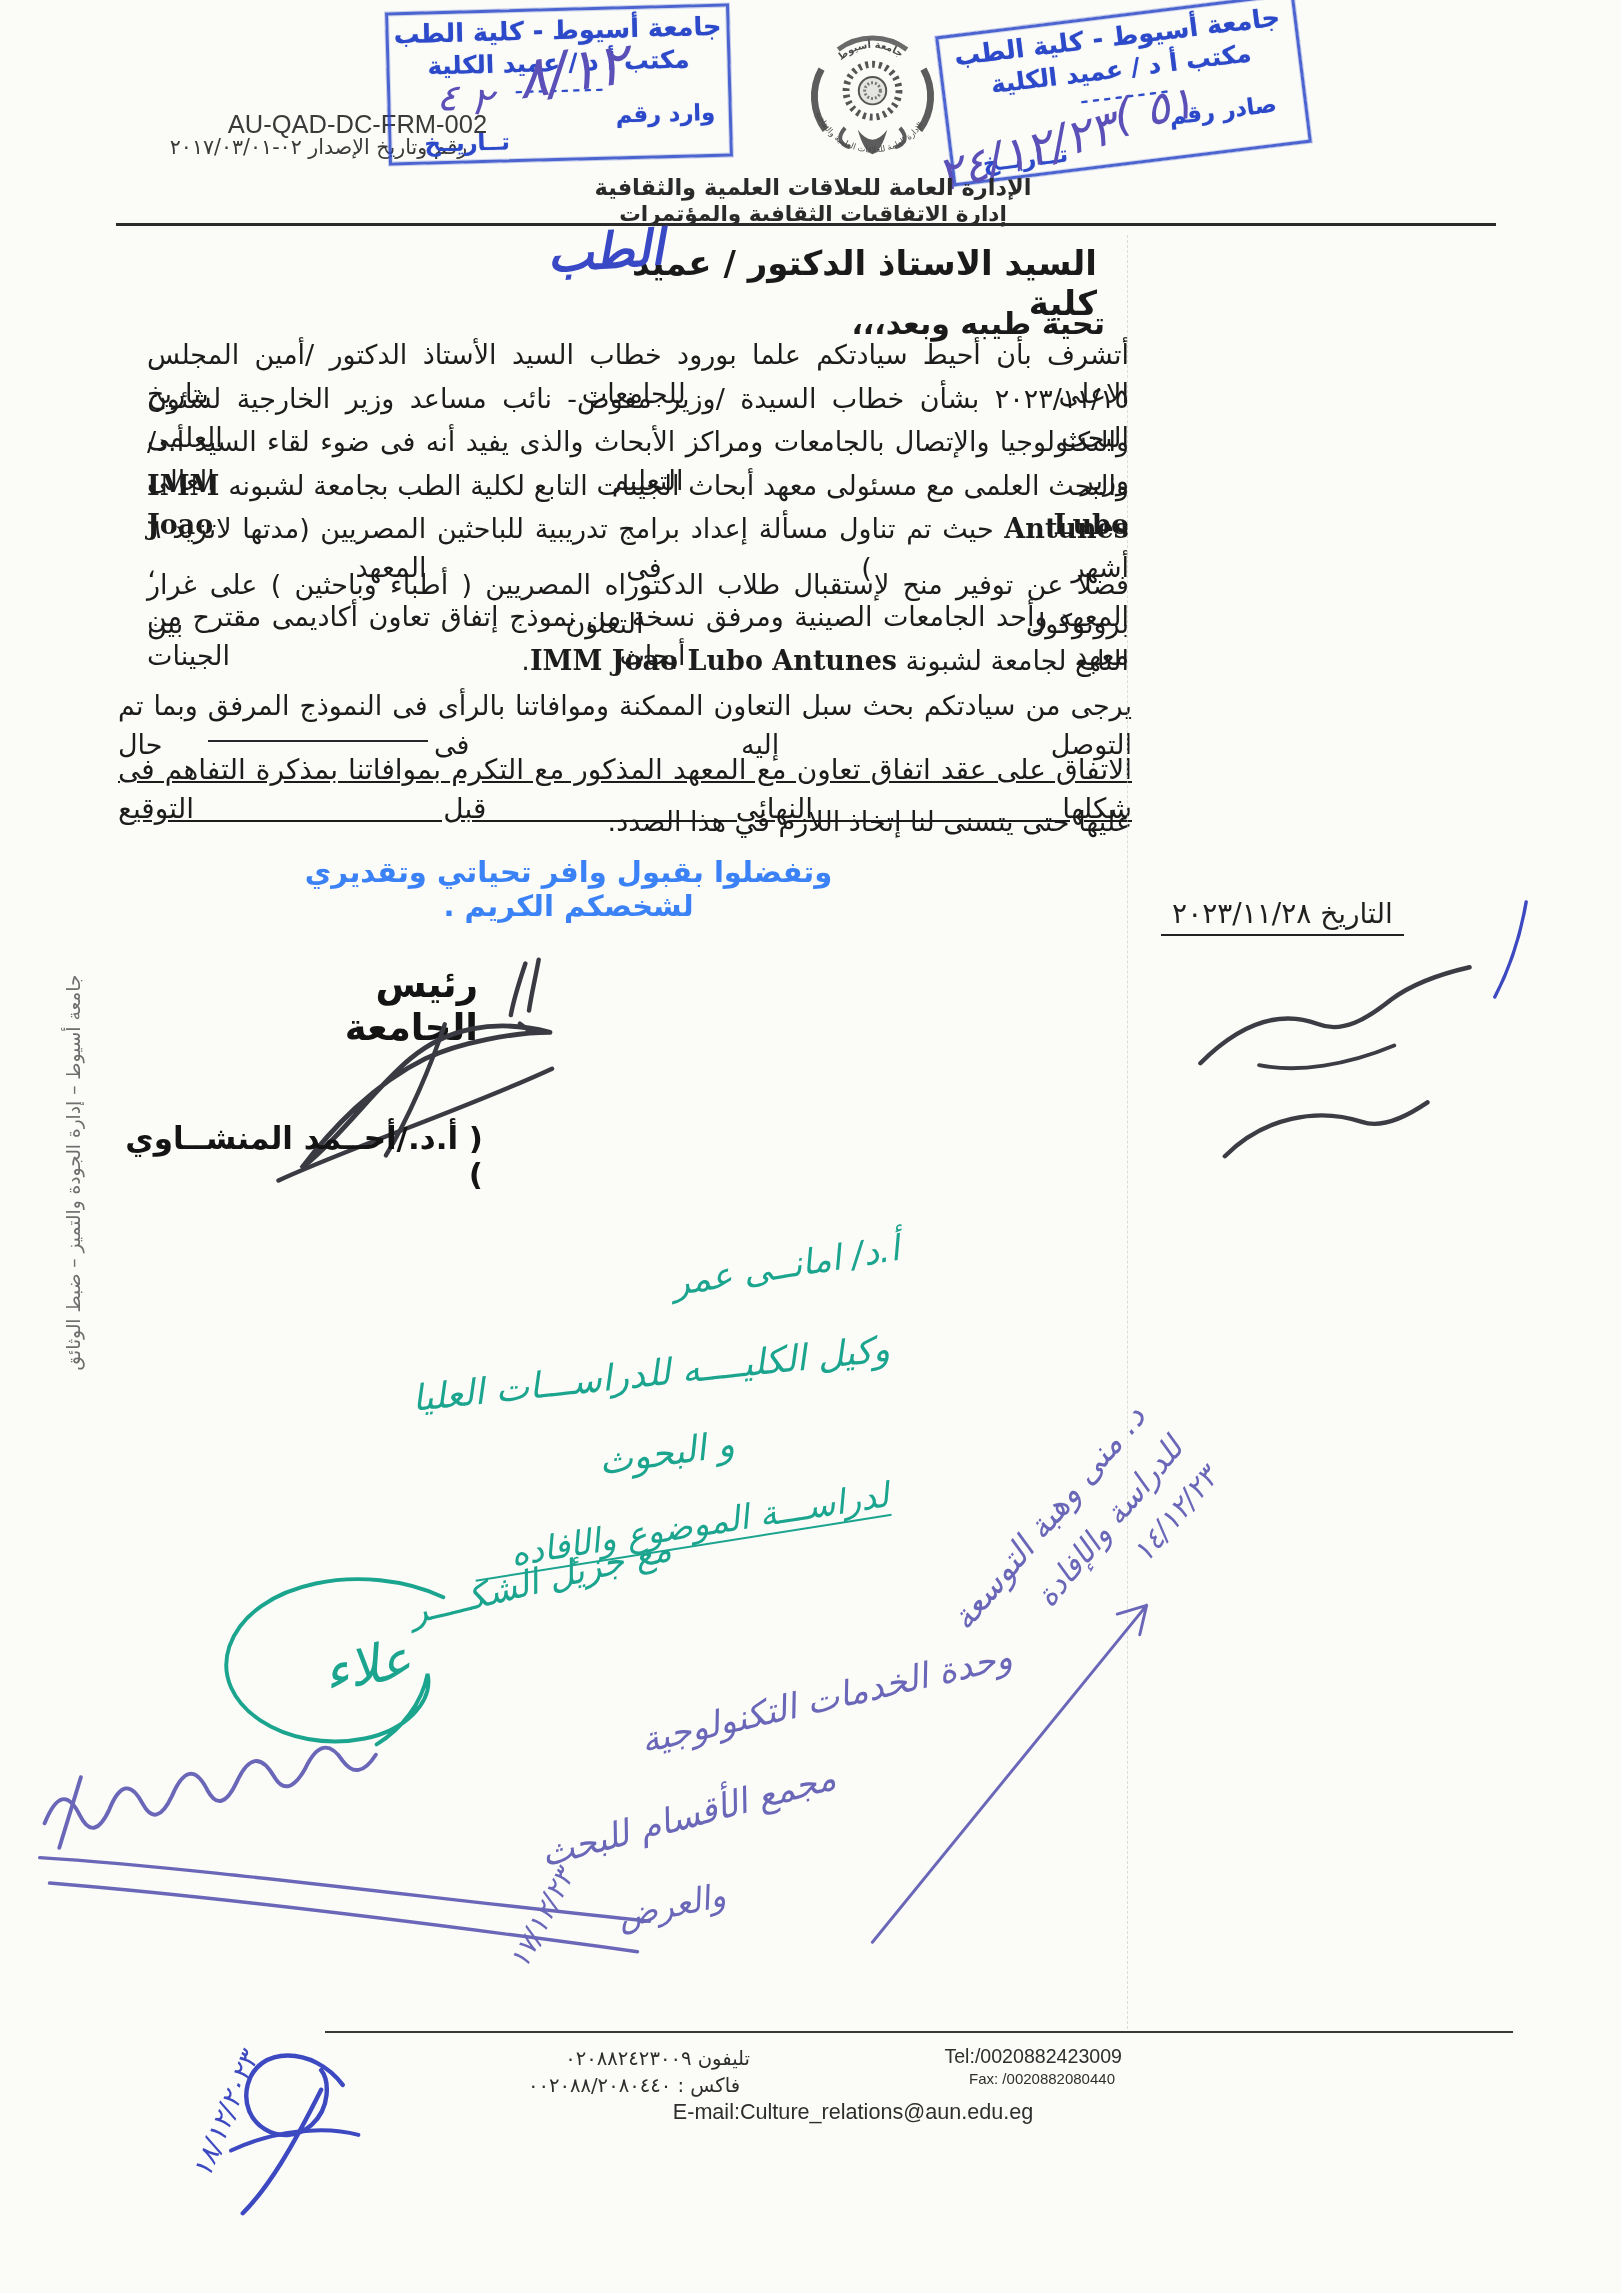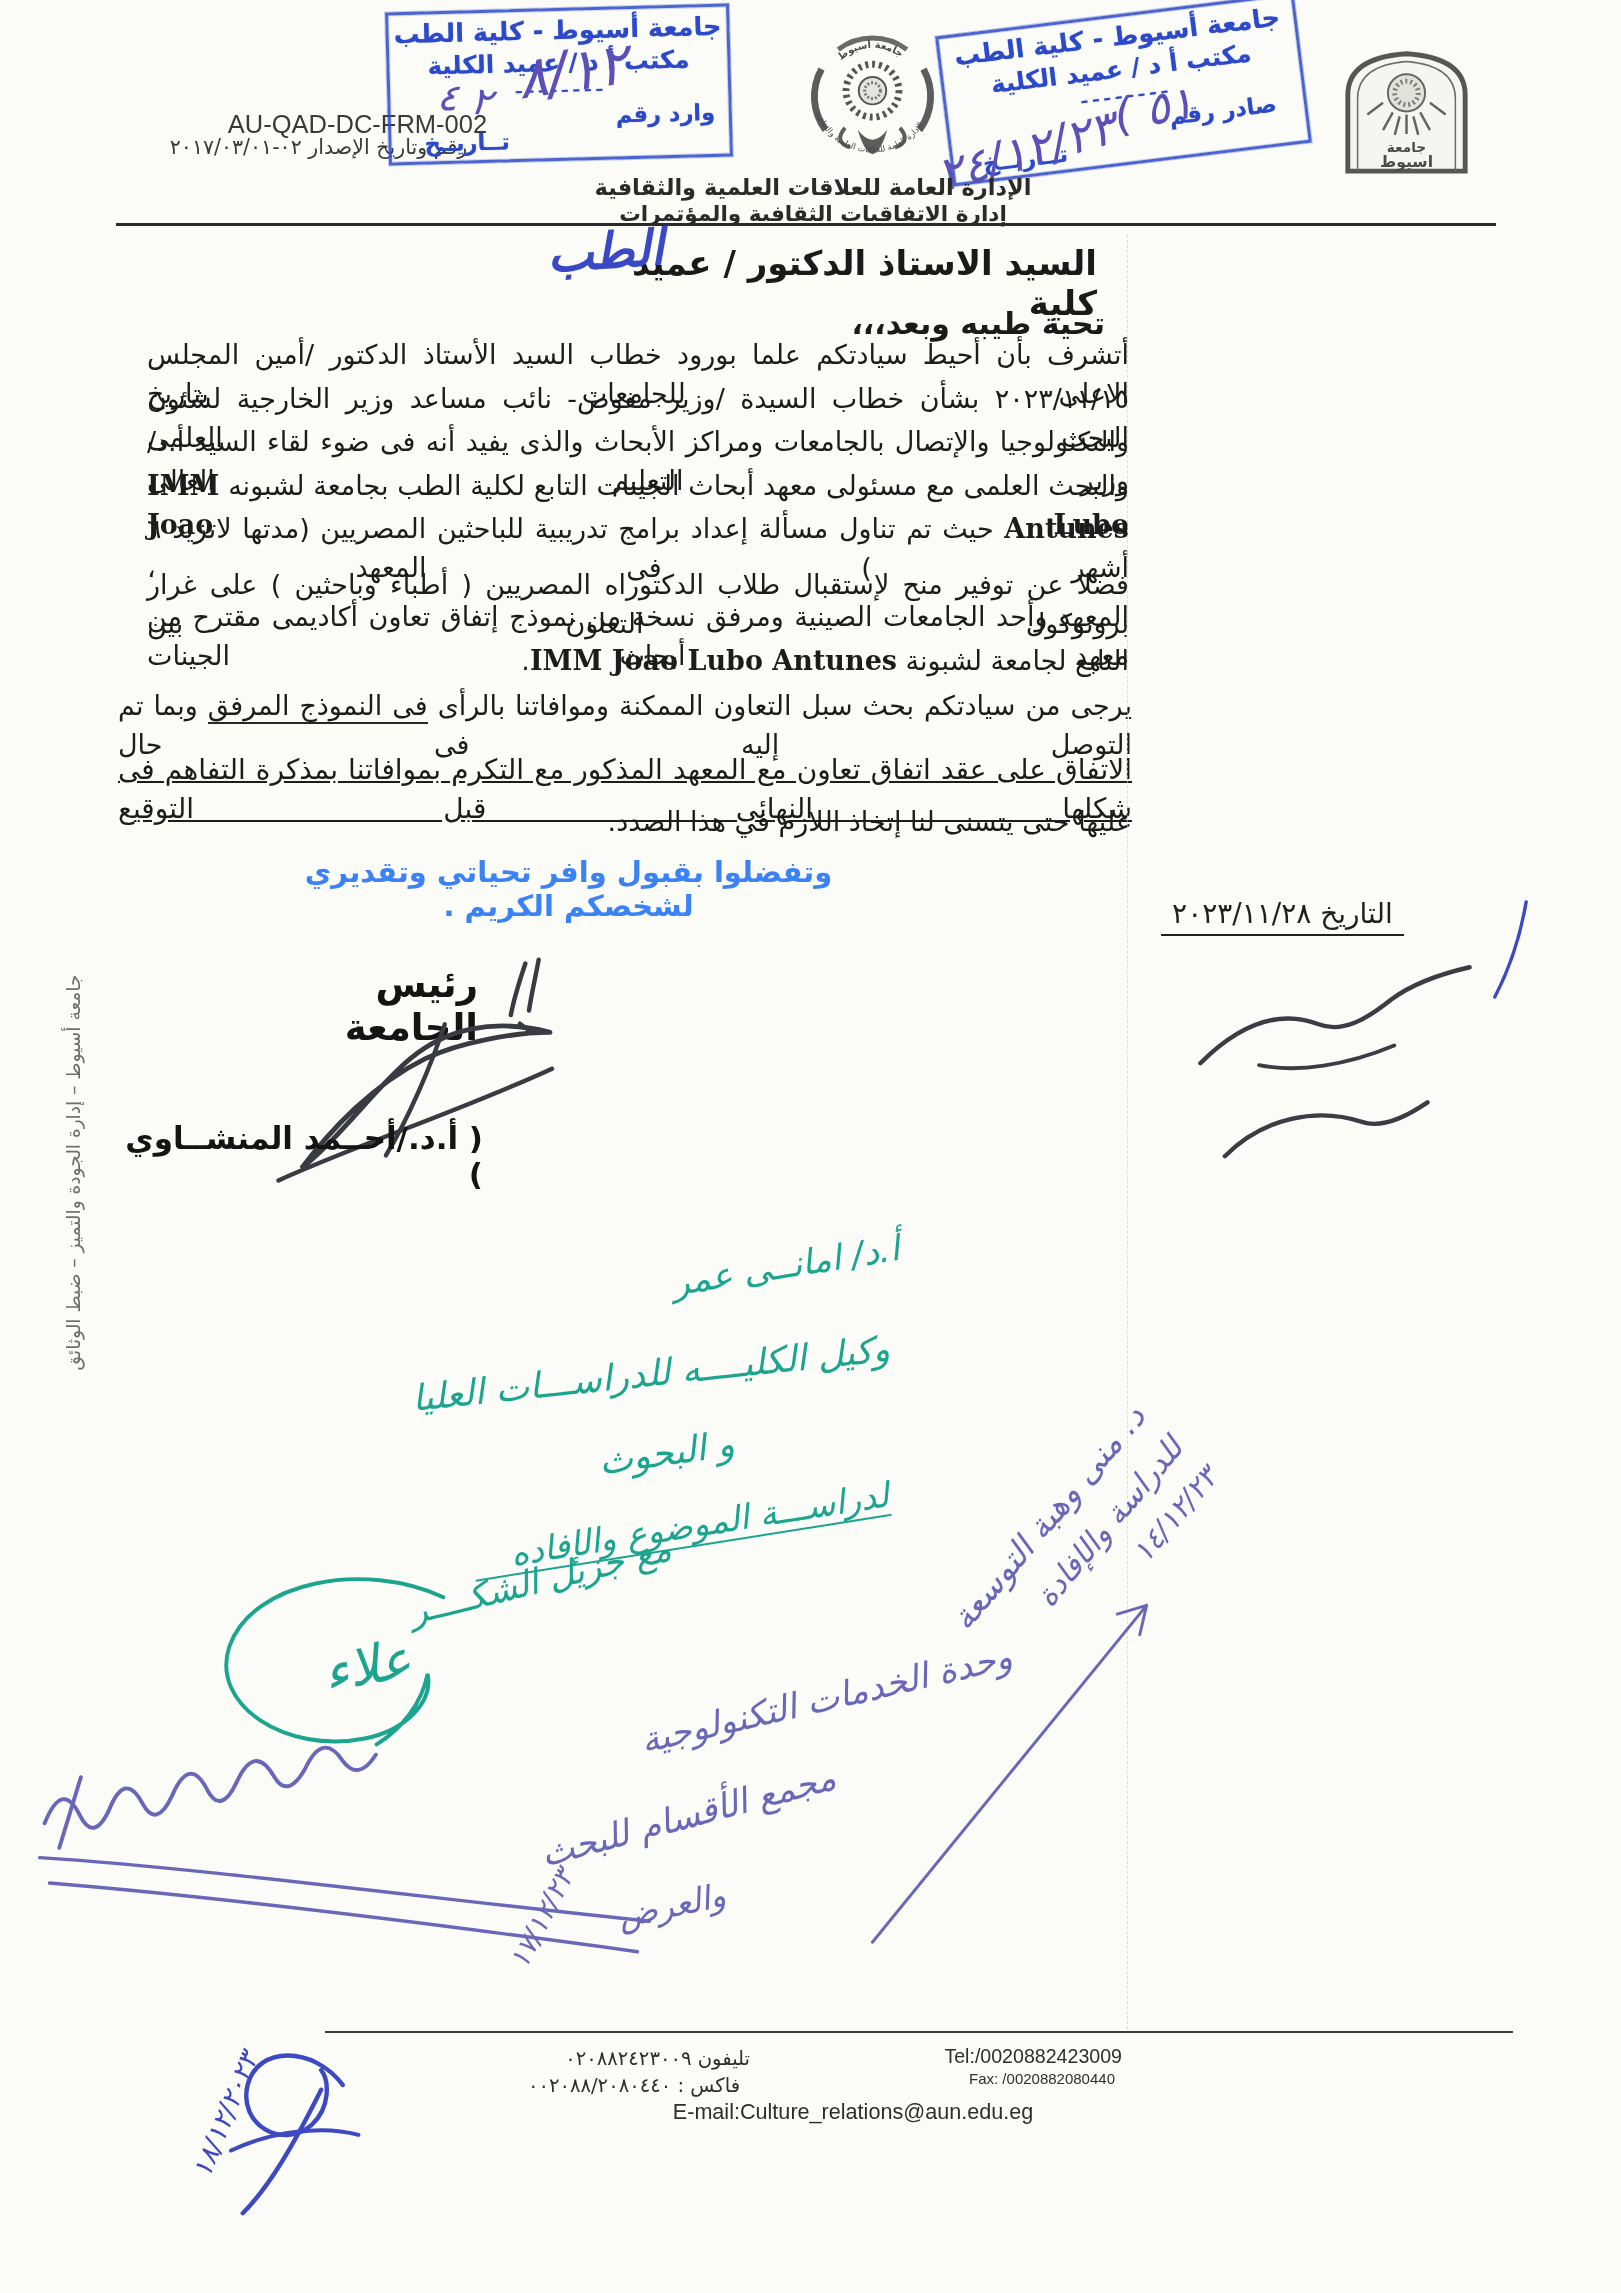--- a/index.html
+++ b/index.html
@@ -12,21 +12,21 @@
   .right{text-align:right;}
   .just{text-align:justify;text-align-last:justify;}
   .bodyline{height:44px;line-height:39px;font-size:27px;color:#1c1c1c;}
   .latin{font-family:"DejaVu Serif","Liberation Serif",serif;font-weight:bold;}
   .hand{font-style:italic;letter-spacing:1px;}
   .greenink{color:#1ba48e;}
   .purpleink{color:#6a67b8;}
   .blueink{color:#3d49c0;}
   .stamp{border:3.9px solid rgba(43,73,200,.85);box-shadow:0 0 0 1px rgba(43,73,200,.25), inset 0 0 0 1px rgba(43,73,200,.2);}
   .stampTxt{color:#2b49c8;font-weight:bold;text-shadow:0 0 1px rgba(43,73,200,.55);}
-  .u{border-bottom:2.9px solid #26262b;padding-bottom:1px;}
+  .u{border-bottom:2.9px solid #26262b;padding-bottom:19px;}
   .rule{background:#2b2b2b;}
   svg{overflow:visible;}
 </style>
 </head>
 <body>
 
 <div id="page">
 
   <div class="abs" style="left:147px;top:110px;width:421px;font-size:25.5px;color:#3a3a3a;text-align:center;font-family:'Liberation Sans',sans-serif;">AU-QAD-DC-FRM-002</div>
   <div class="abs ar" style="left:108px;top:135px;width:421px;font-size:20.6px;color:#3a3a3a;text-align:center;">رقم وتاريخ الإصدار ٠٢-٢٠١٧/٠٣/٠١</div>
@@ -67,31 +67,20 @@
   <div class="abs stamp" style="left:943px;top:13.7px;width:355px;height:145px;transform:rotate(-7deg);">
     <div class="abs stampTxt ar center" style="left:0;top:3.9px;width:100%;font-size:25.5px;">جامعة أسيوط - كلية الطب</div>
     <div class="abs stampTxt ar center" style="left:0;top:37px;width:100%;font-size:24.5px;">مكتب أ د / عميد الكلية</div>
     <div class="abs stampTxt center" style="left:0;top:65px;width:100%;font-size:16.7px;letter-spacing:5.9px;">ـ ـ ـ ـ ـ ـ ـ ـ</div>
     <div class="abs stampTxt ar" style="right:27.4px;top:92px;font-size:22.5px;">صادر رقم</div>
     <div class="abs stampTxt ar" style="left:29px;top:116px;font-size:22.5px;">تــاريــخ</div>
     <div class="abs hand" style="left:165px;top:69px;font-size:45px;color:#5a50b8;transform:rotate(-4deg);">( ٥١</div>
     <div class="abs hand" style="left:-17.6px;top:94px;font-size:47px;color:#5a50b8;transform:rotate(-9deg);">٢٤/١٢/٢٣</div>
   </div>
 
-  <div class="abs" style="left:1338px;top:44px;width:137px;height:132px;">
-    <svg width="137" height="132" viewBox="0 0 140 135">
-      <path d="M10,130 L10,52 Q10,14 70,10 Q130,14 130,52 L130,130 Z" fill="#f5f5f1" stroke="#565656" stroke-width="5"></path>
-      <path d="M20,130 L20,56 Q20,22 70,18 Q120,22 120,56 L120,130" fill="none" stroke="#6a6a6a" stroke-width="1.5"></path>
-      <circle cx="70" cy="50" r="19" fill="#e2e2dd" stroke="#666" stroke-width="2"></circle>
-      <circle cx="70" cy="50" r="12" fill="none" stroke="#7a7a7a" stroke-width="5" stroke-dasharray="2,3"></circle>
-      <path d="M70,72 V92 M56,70 L46,88 M84,70 L94,88 M46,60 L30,72 M94,60 L110,72 M63,74 L58,93 M77,74 L82,93" stroke="#636363" stroke-width="2.5" fill="none"></path>
-      <text x="70" y="110" text-anchor="middle" font-size="14" font-weight="bold" fill="#4a4a4a" font-family="DejaVu Sans, sans-serif">جامعة</text>
-      <text x="70" y="126" text-anchor="middle" font-size="16" font-weight="bold" fill="#4a4a4a" font-family="DejaVu Sans, sans-serif">اسيوط</text>
-    </svg>
-  </div>
 
   <div class="abs ar center" style="left:568px;top:174px;width:490px;font-size:22.5px;font-weight:600;color:#2a2a2a;">الإدارة العامة للعلاقات العلمية والثقافية</div>
   <div class="abs ar center" style="left:568px;top:201px;width:490px;font-size:21.6px;font-weight:600;color:#2a2a2a;">إدارة الاتفاقيات الثقافية والمؤتمرات</div>
   <div class="abs rule" style="left:116px;top:223px;width:1380px;height:2.9px;"></div>
 
   <div class="abs ar right bold" style="left:627px;top:243px;width:470px;font-size:34px;color:#1a1a1a;">السيد الاستاذ الدكتور / عميد كلية</div>
   <div class="abs ar hand" style="left:547px;top:223px;font-size:49px;color:#3949c5;transform:rotate(-4deg);font-weight:bold;">الطب</div>
   <div class="abs ar right bold" style="left:831px;top:306px;width:274px;font-size:30px;color:#1a1a1a;">تحية طيبه وبعد،،،</div>
 
   <div class="abs ar" style="left:147px;top:335px;width:982px;">

